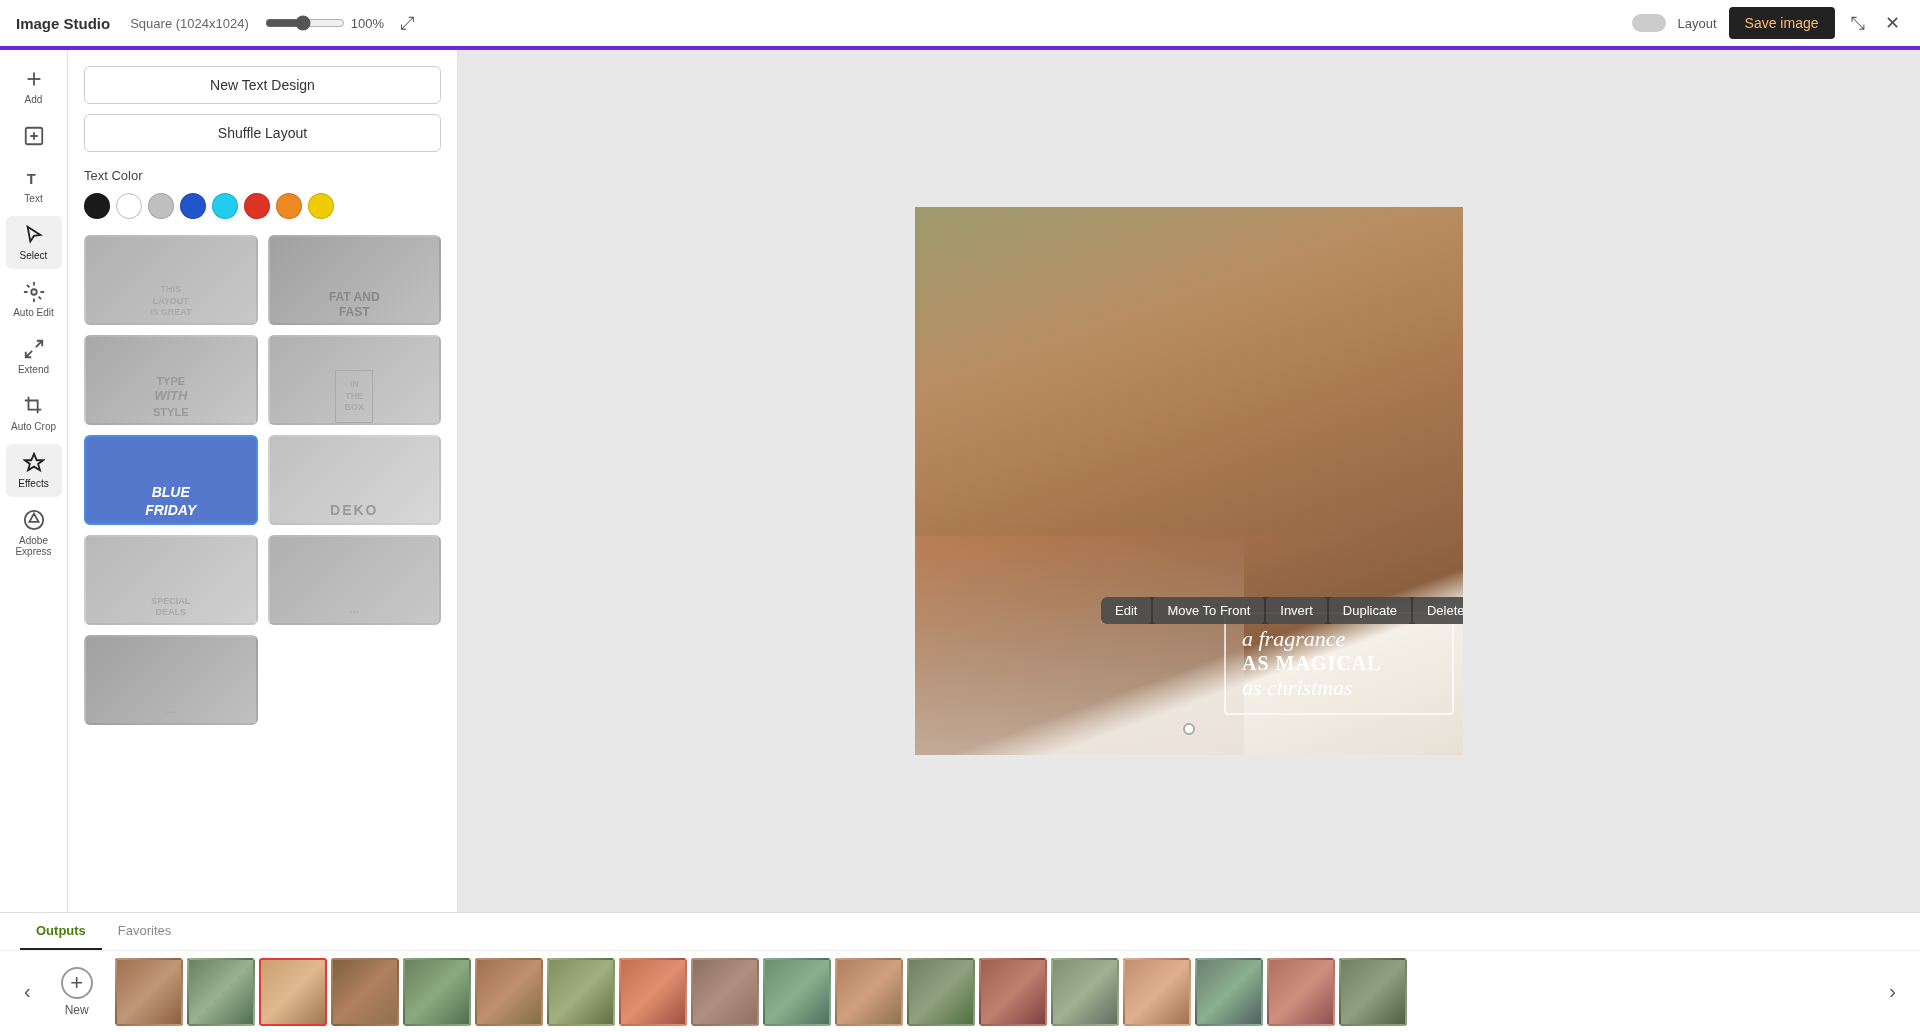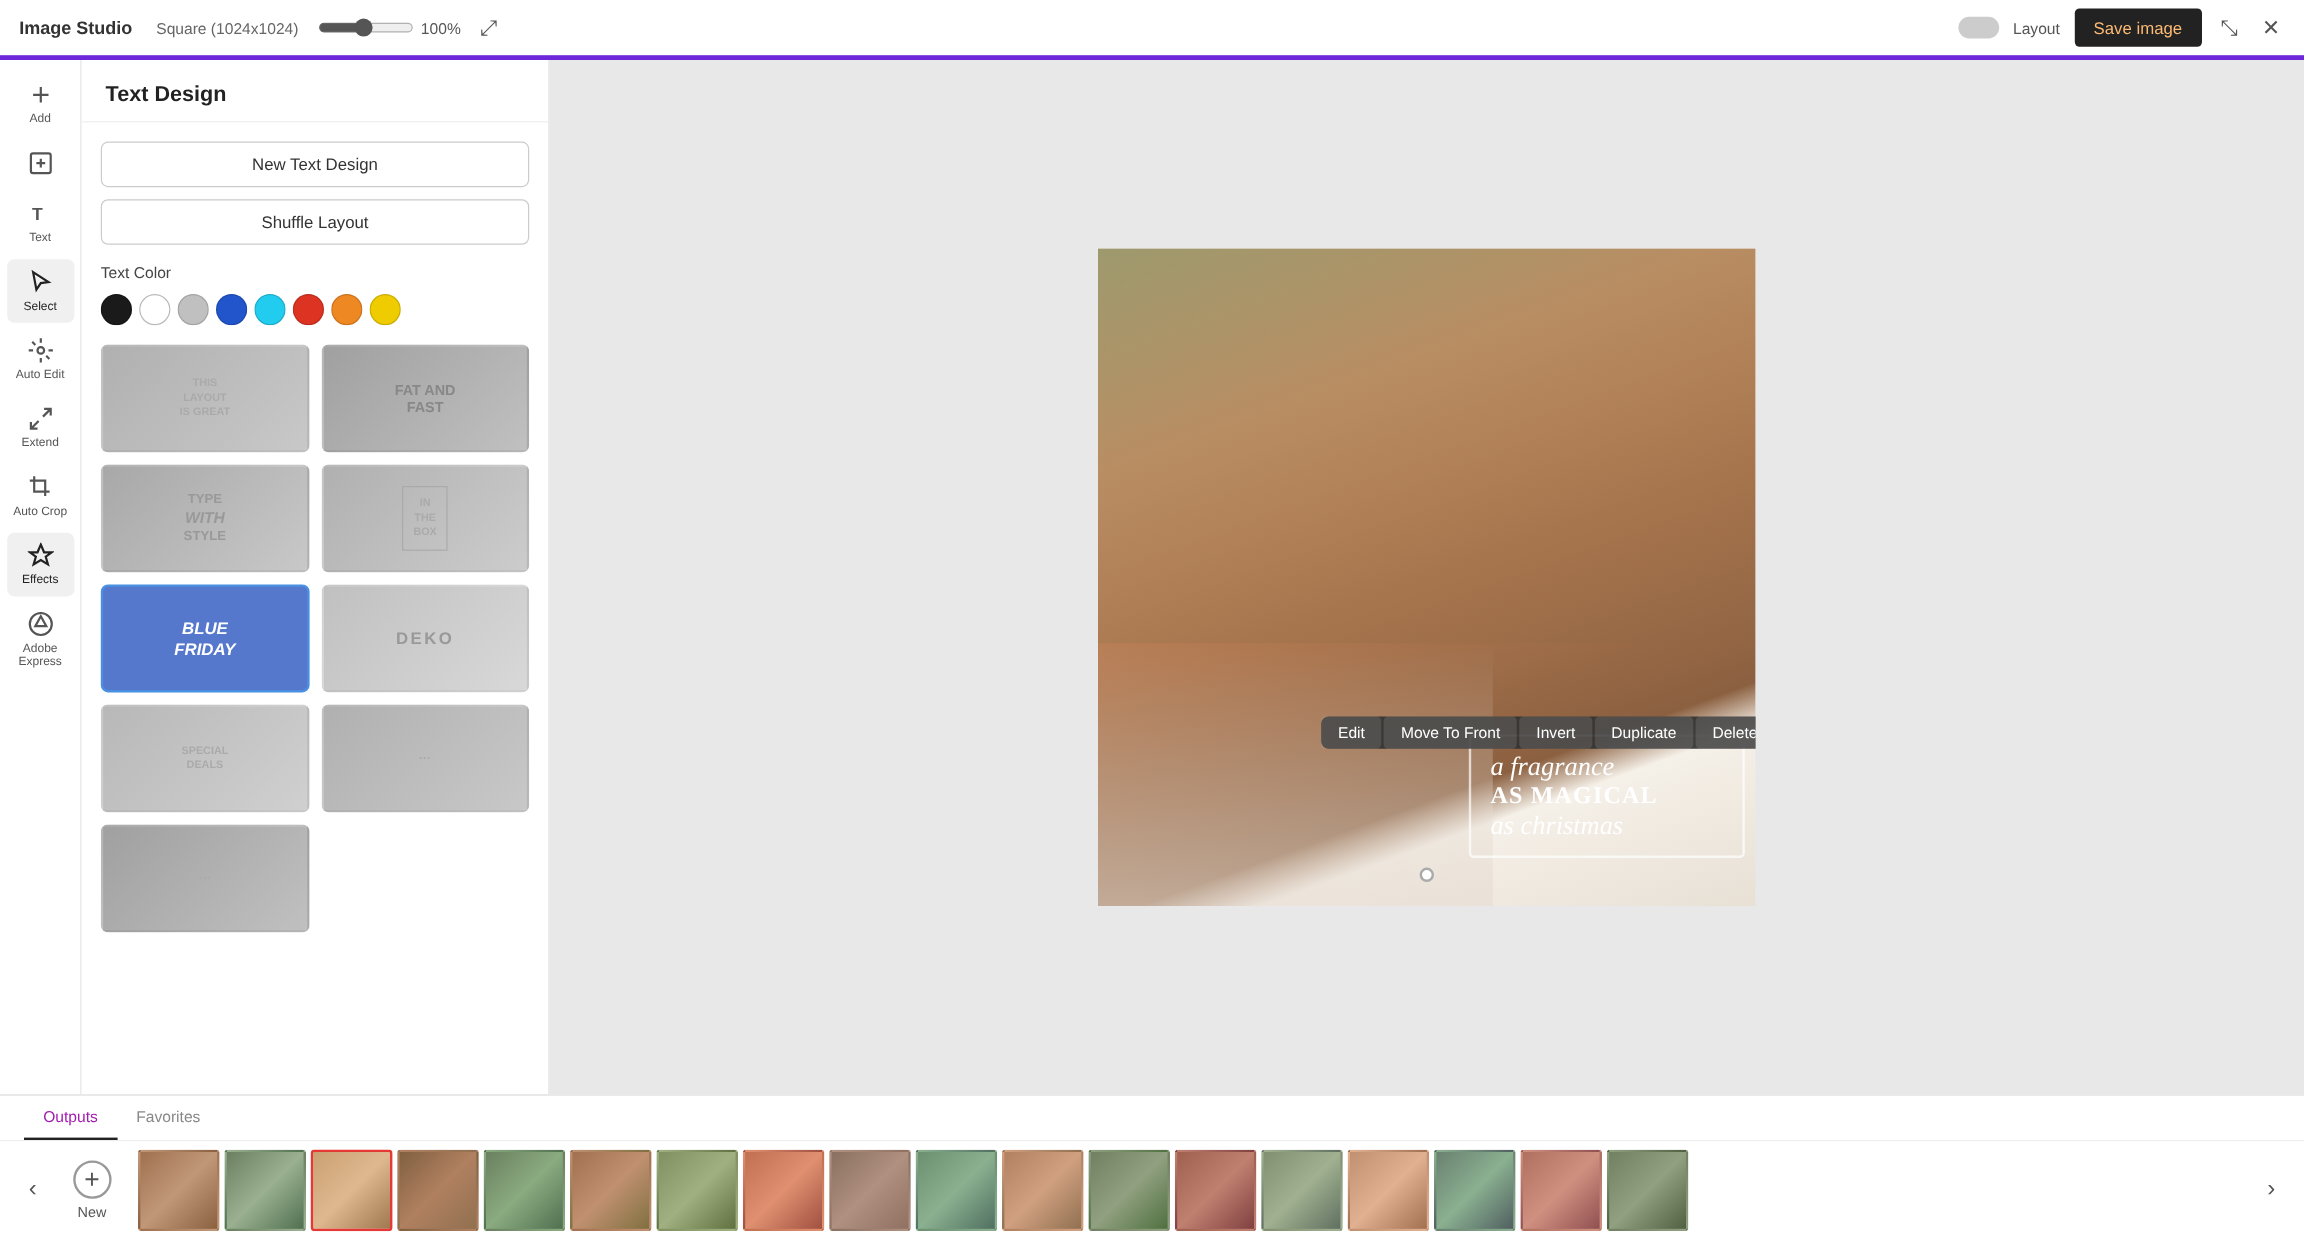--- a/index.html
+++ b/index.html
@@ -59,21 +59,21 @@
     .section-label { font-size: 13px; color: #444; font-weight: 500; margin-bottom: 10px; margin-top: 6px; }
 
     .color-swatches { display: flex; gap: 6px; margin-bottom: 16px; flex-wrap: wrap; }
     .color-swatch {
       width: 26px; height: 26px; border-radius: 50%; cursor: pointer; border: 1.5px solid rgba(0,0,0,0.15);
     }
 
     .template-grid { display: grid; grid-template-columns: 1fr 1fr; gap: 10px; }
     .template-card {
       background: #e8e8e8; border-radius: 6px; height: 90px;
-      display: flex; align-items: center; justify-content: center;
+      display: flex; align-items: flex-end; justify-content: center;
       cursor: pointer; overflow: hidden; position: relative;
       border: 2px solid transparent;
     }
     .template-card.selected { border-color: #4a90e2; }
     .template-card-text {
       font-size: 10px; font-weight: 700; color: #888; text-align: center; padding: 4px; line-height: 1.3;
       text-transform: uppercase;
     }
 
     
@@ -120,21 +120,21 @@
 
     
     .bottom-area {
       background: #fff; border-top: 1px solid #ddd; height: 120px;
       display: flex; flex-direction: column; flex-shrink: 0;
     }
     .bottom-tabs { display: flex; gap: 0; padding: 0 20px; border-bottom: 1px solid #eee; }
     .bottom-tab {
       padding: 10px 16px; font-size: 13px; color: #888; cursor: pointer; border-bottom: 2px solid transparent;
     }
-    .bottom-tab.active { color: #a21caf; border-bottom-color: #222; font-weight: 400; }
+    .bottom-tab.active { color: #4d7c0f; border-bottom-color: #222; font-weight: 700; }
     .bottom-strip { display: flex; align-items: center; gap: 8px; padding: 8px 16px; flex: 1; overflow: hidden; }
     .bottom-new-btn {
       display: flex; flex-direction: column; align-items: center; justify-content: center;
       width: 60px; height: 68px; border: none; background: none; cursor: pointer;
       color: #555; font-size: 12px; gap: 4px; flex-shrink: 0;
     }
     .bottom-new-btn .plus { font-size: 22px; width: 32px; height: 32px; border: 2px solid #999; border-radius: 50%; display: flex; align-items: center; justify-content: center; line-height: 1; }
 
     .bottom-nav-btn { background: none; border: none; cursor: pointer; font-size: 20px; color: #555; padding: 8px; flex-shrink: 0; }
 
@@ -237,21 +237,20 @@
     </div>
     <div class="sidebar-item">
       <svg viewBox="0 0 24 24" fill="none" stroke="currentColor" stroke-width="2">
           <path d="M12 2C6.48 2 2 6.48 2 12s4.48 10 10 10 10-4.48 10-10S17.52 2 12 2zm0 3l5 9H7l5-9z"></path>
         </svg>
       <span>Adobe Express</span>
     </div>
   </div>
 
   <div class="panel">
-    <div class="panel-header">Text Design</div>
     <div class="scrollbar-area">
       <div class="panel-content">
         <button class="panel-btn">New Text Design</button>
         <button class="panel-btn">Shuffle Layout</button>
 
         <div class="section-label">Text Color</div>
         <div class="color-swatches">
           <div class="color-swatch" style="background:#1a1a1a;"></div>
           <div class="color-swatch" style="background:#ffffff; border-color: #bbb;"></div>
           <div class="color-swatch" style="background:#c0c0c0;"></div>

